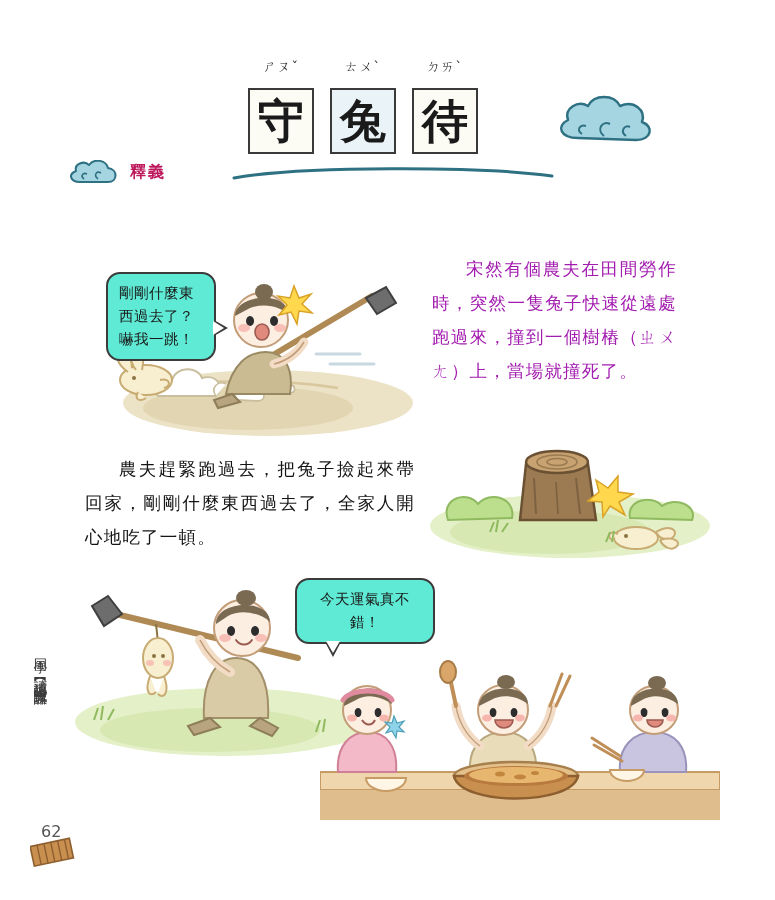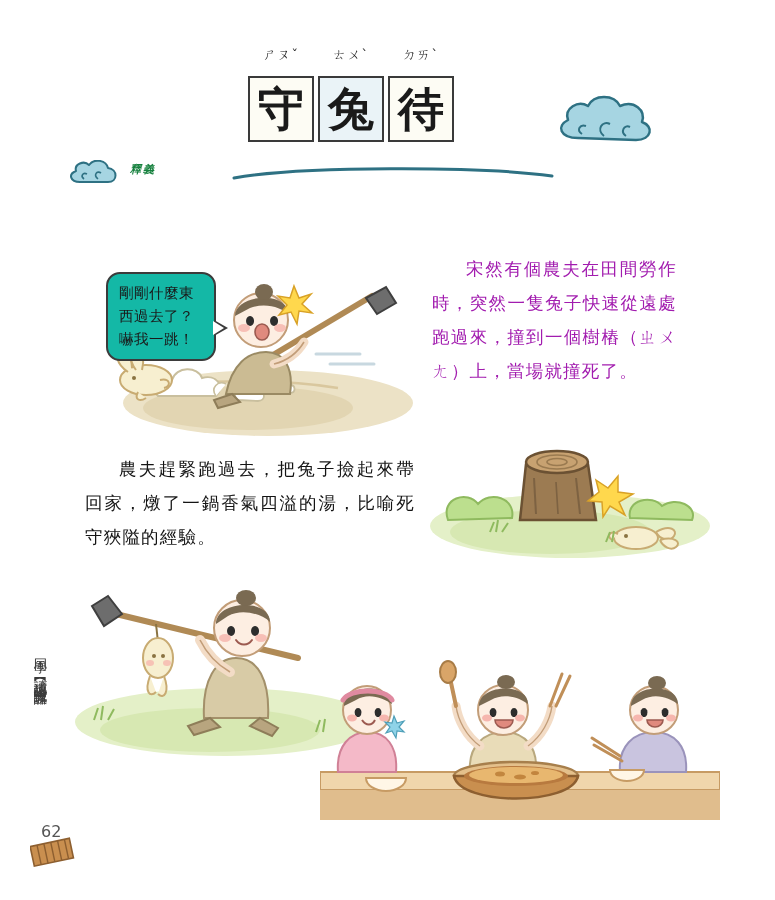--- a/index.html
+++ b/index.html
@@ -25,23 +25,23 @@
   .title-area {
     position: absolute;
     top: 46px;
     left: 0;
     width: 775px;
     height: 110px;
   }
   .title-boxes {
     position: absolute;
     left: 248px;
-    top: 30px;
+    top: 42px;
     display: flex;
-    gap: 4px;
+    gap: 16px;
   }
   .title-char-wrap {
     position: relative;
     width: 66px;
     height: 66px;
   }
   .title-char-box {
     width: 66px;
     height: 66px;
     border: 2px solid #3a3a3a;
@@ -80,25 +80,24 @@
   .def-block {
     position: absolute;
     top: 160px;
     left: 68px;
     width: 620px;
   }
   .def-label {
     position: absolute;
     left: 62px;
     top: 2px;
-    font-size: 11px;
+    font-size: 16px;
     font-weight: 700;
     letter-spacing: 2px;
-    color: #15803d;
-    font-style: italic;
+    color: #be185d;
   }
   .def-cloud {
     position: absolute;
     left: 0px;
     top: 0px;
   }
   .def-text {
     margin-left: 133px;
     font-size: 17.5px;
     line-height: 34px;
@@ -132,21 +131,21 @@
     line-height: 34px;
     letter-spacing: 1.2px;
     color: #141414;
     text-align: justify;
     text-indent: 34px;
   }
 
   
   .bubble {
     position: absolute;
-    background: #14b8a6;
+    background: #5eead4;
     border: 2px solid #3b3b3b;
     border-radius: 14px;
     font-size: 14.5px;
     line-height: 23px;
     letter-spacing: 0.5px;
     color: #1a1a1a;
     padding: 8px 11px;
     box-sizing: border-box;
     font-family: "DejaVu Sans", "Liberation Sans", sans-serif;
   }
@@ -342,21 +341,21 @@
         <g stroke="#c8d8e0" stroke-width="3" stroke-linecap="round">
           <line x1="218" y1="86" x2="262" y2="86"></line>
           <line x1="232" y1="96" x2="276" y2="96"></line>
         </g>
       </g>
     </svg>
   </div>
 
   <div class="bubble bubble-1">剛剛什麼東西過去了？嚇我一跳！</div>
 
-  <div class="para-mid">農夫趕緊跑過去，把兔子撿起來帶回家，燉了一鍋香氣四溢的湯，比喻死守狹隘的經驗。</div>
+  <div class="para-mid">農夫趕緊跑過去，把兔子撿起來帶回家，剛剛什麼東西過去了，全家人開心地吃了一頓。</div>
 
   <div class="illus" style="left:430px; top:428px;">
     <svg width="300" height="135" viewBox="0 0 300 135">
       <ellipse cx="140" cy="98" rx="140" ry="32" fill="#e4f0c8"></ellipse>
       <ellipse cx="120" cy="104" rx="100" ry="22" fill="#d7e8b2"></ellipse>
 
       <path d="M18 92 C10 70 38 62 48 76 C60 62 86 70 82 90 Z" fill="#bcdf8e" stroke="#8fba5f" stroke-width="2"></path>
       <path d="M200 90 C196 72 222 66 232 78 C246 68 268 78 262 92 Z" fill="#bcdf8e" stroke="#8fba5f" stroke-width="2"></path>
 
       <g>
@@ -422,20 +421,21 @@
         <ellipse cx="176" cy="26" rx="10" ry="8" fill="#7a6a52"></ellipse>
         <path d="M161 54 a4 5 0 1 0 0.1 0" fill="#2d2d2d"></path>
         <path d="M185 54 a4 5 0 1 0 0.1 0" fill="#2d2d2d"></path>
         <ellipse cx="155" cy="66" rx="6" ry="4" fill="#f6b6ae" opacity="0.85"></ellipse>
         <ellipse cx="191" cy="66" rx="6" ry="4" fill="#f6b6ae" opacity="0.85"></ellipse>
         <path d="M166 68 C170 74 178 74 182 68" fill="none" stroke="#9c5a50" stroke-width="2" stroke-linecap="round"></path>
       </g>
     </svg>
   </div>
 
+  <div class="bubble bubble-2">今天運氣真不錯！</div>
 
   <div class="illus" style="left:320px; top:660px;">
     <svg width="400" height="160" viewBox="0 0 400 160">
 
       <rect x="0" y="112" width="400" height="18" fill="#f0d6ac" stroke="#c79b64" stroke-width="2"></rect>
       <rect x="0" y="130" width="400" height="30" fill="#e0bd8d"></rect>
 
       <g>
         <path d="M18 112 C16 86 30 72 48 72 C66 72 78 86 76 112 Z" fill="#f4b9c8" stroke="#d08096" stroke-width="2"></path>
         <circle cx="47" cy="50" r="24" fill="#fdeee2" stroke="#c29d78" stroke-width="2"></circle>

